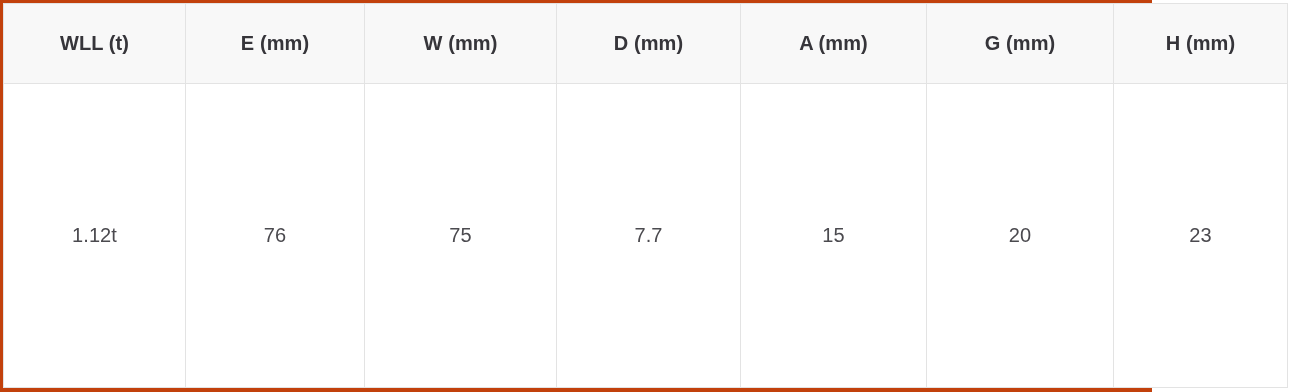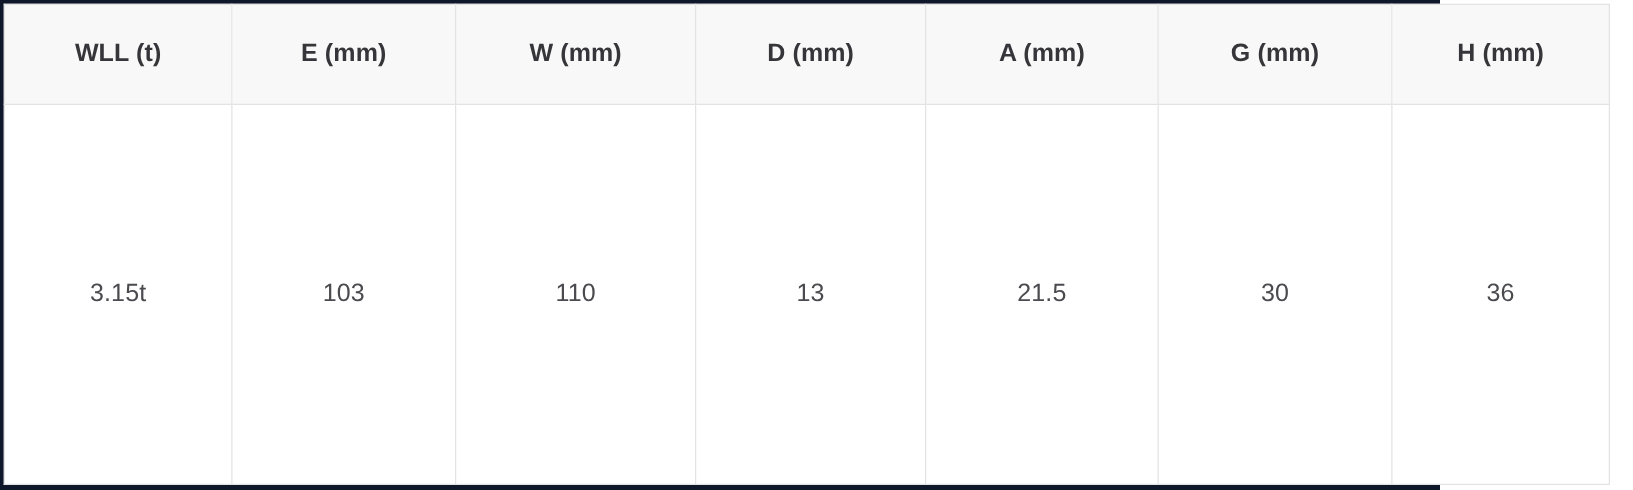--- a/index.html
+++ b/index.html
@@ -8,21 +8,21 @@
     width: 1306px;
     height: 392px;
     background: #ffffff;
     font-family: "Liberation Sans", "DejaVu Sans", sans-serif;
     overflow: hidden;
   }
 
   #spec-table-wrapper {
     width: 1152px;
     height: 392px;
-    background: #0f172a;
+    background: #c2410c;
     padding: 3px 19px 4px 3px;
   }
 
   table.spec-table {
     width: 100%;
     height: 100%;
     border-collapse: collapse;
     table-layout: fixed;
     background: #ffffff;
   }
@@ -84,23 +84,23 @@
         <th>E (mm)</th>
         <th>W (mm)</th>
         <th>D (mm)</th>
         <th>A (mm)</th>
         <th>G (mm)</th>
         <th>H (mm)</th>
       </tr>
     </thead>
     <tbody>
       <tr>
-        <td>3.15t</td>
-        <td>103</td>
-        <td>110</td>
-        <td>13</td>
-        <td>21.5</td>
-        <td>30</td>
-        <td>36</td>
+        <td>1.12t</td>
+        <td>76</td>
+        <td>75</td>
+        <td>7.7</td>
+        <td>15</td>
+        <td>20</td>
+        <td>23</td>
       </tr>
     </tbody>
   </table>
 </div>
 
 </body></html>

